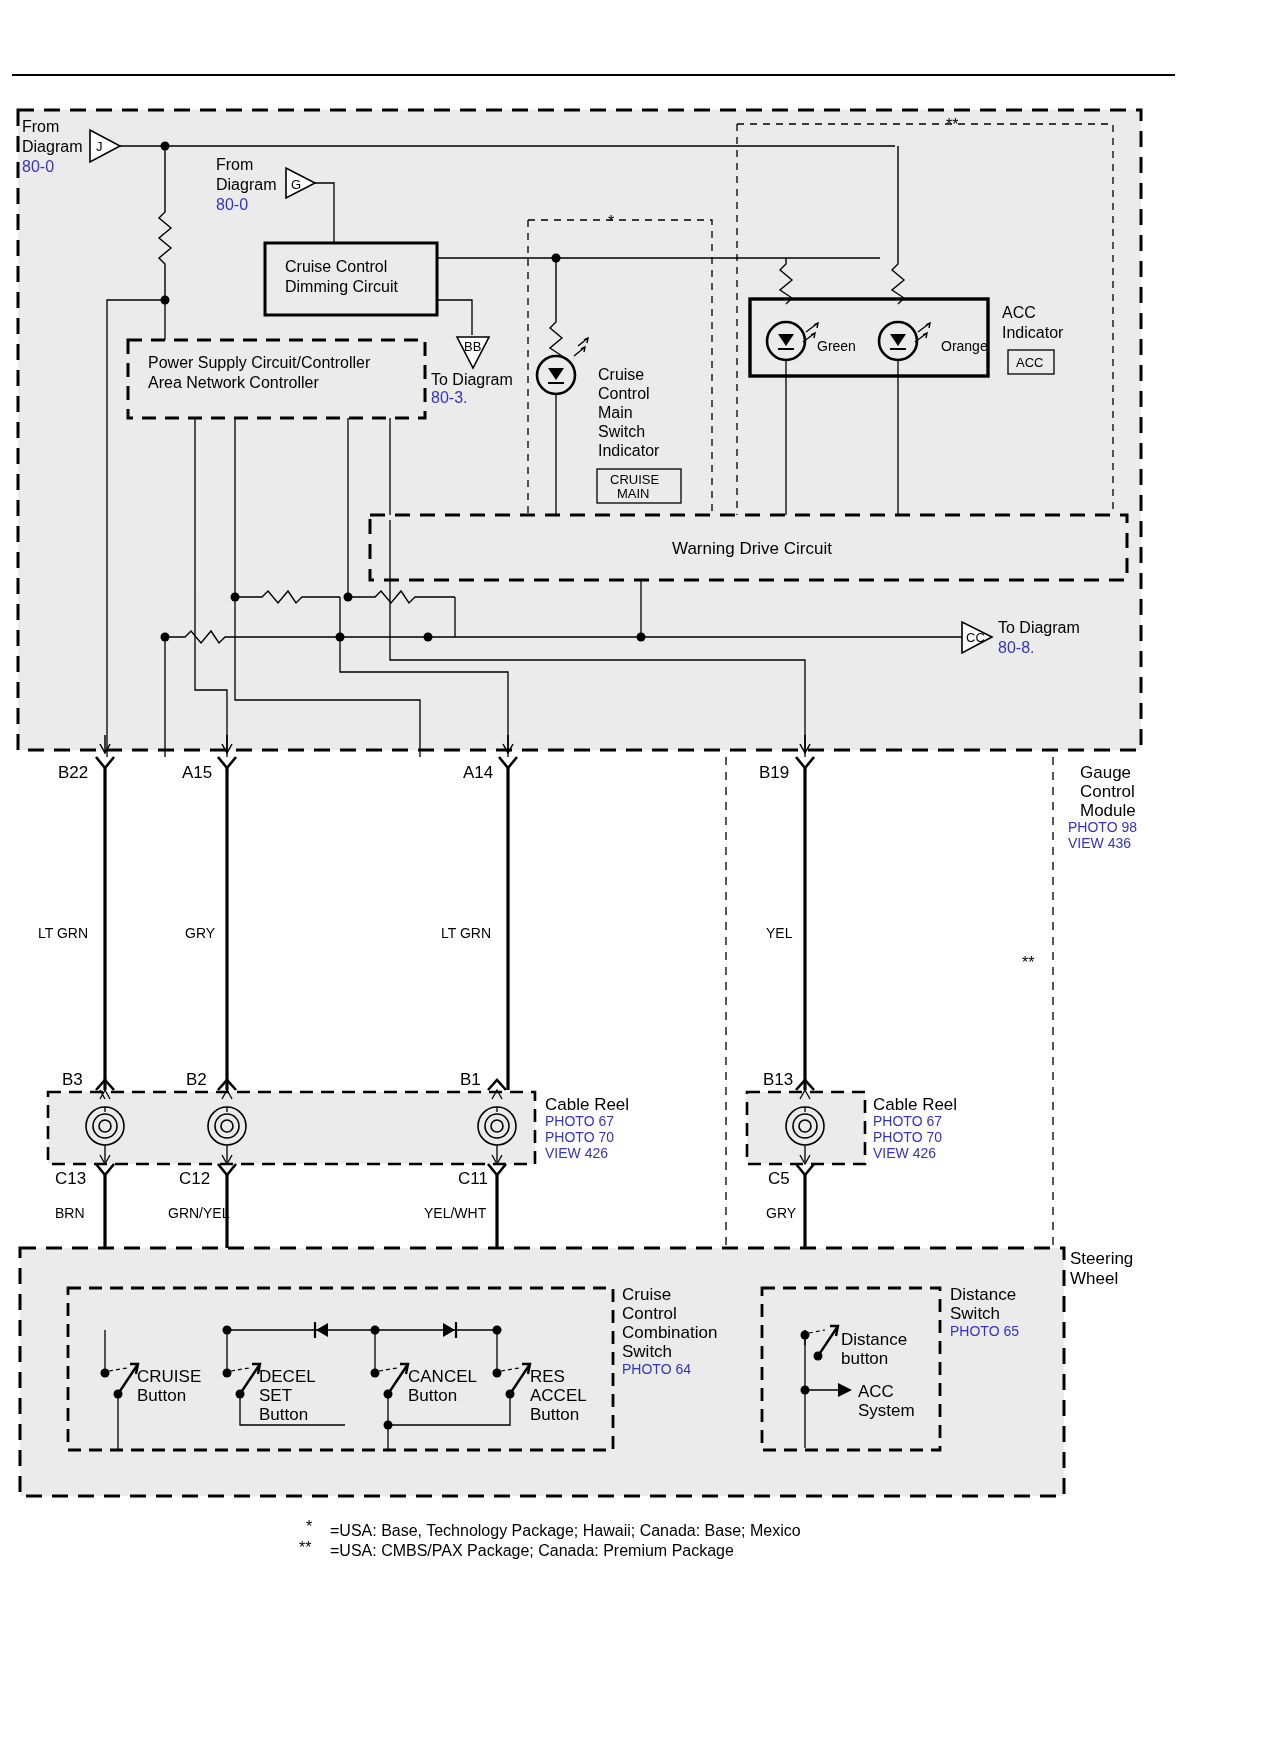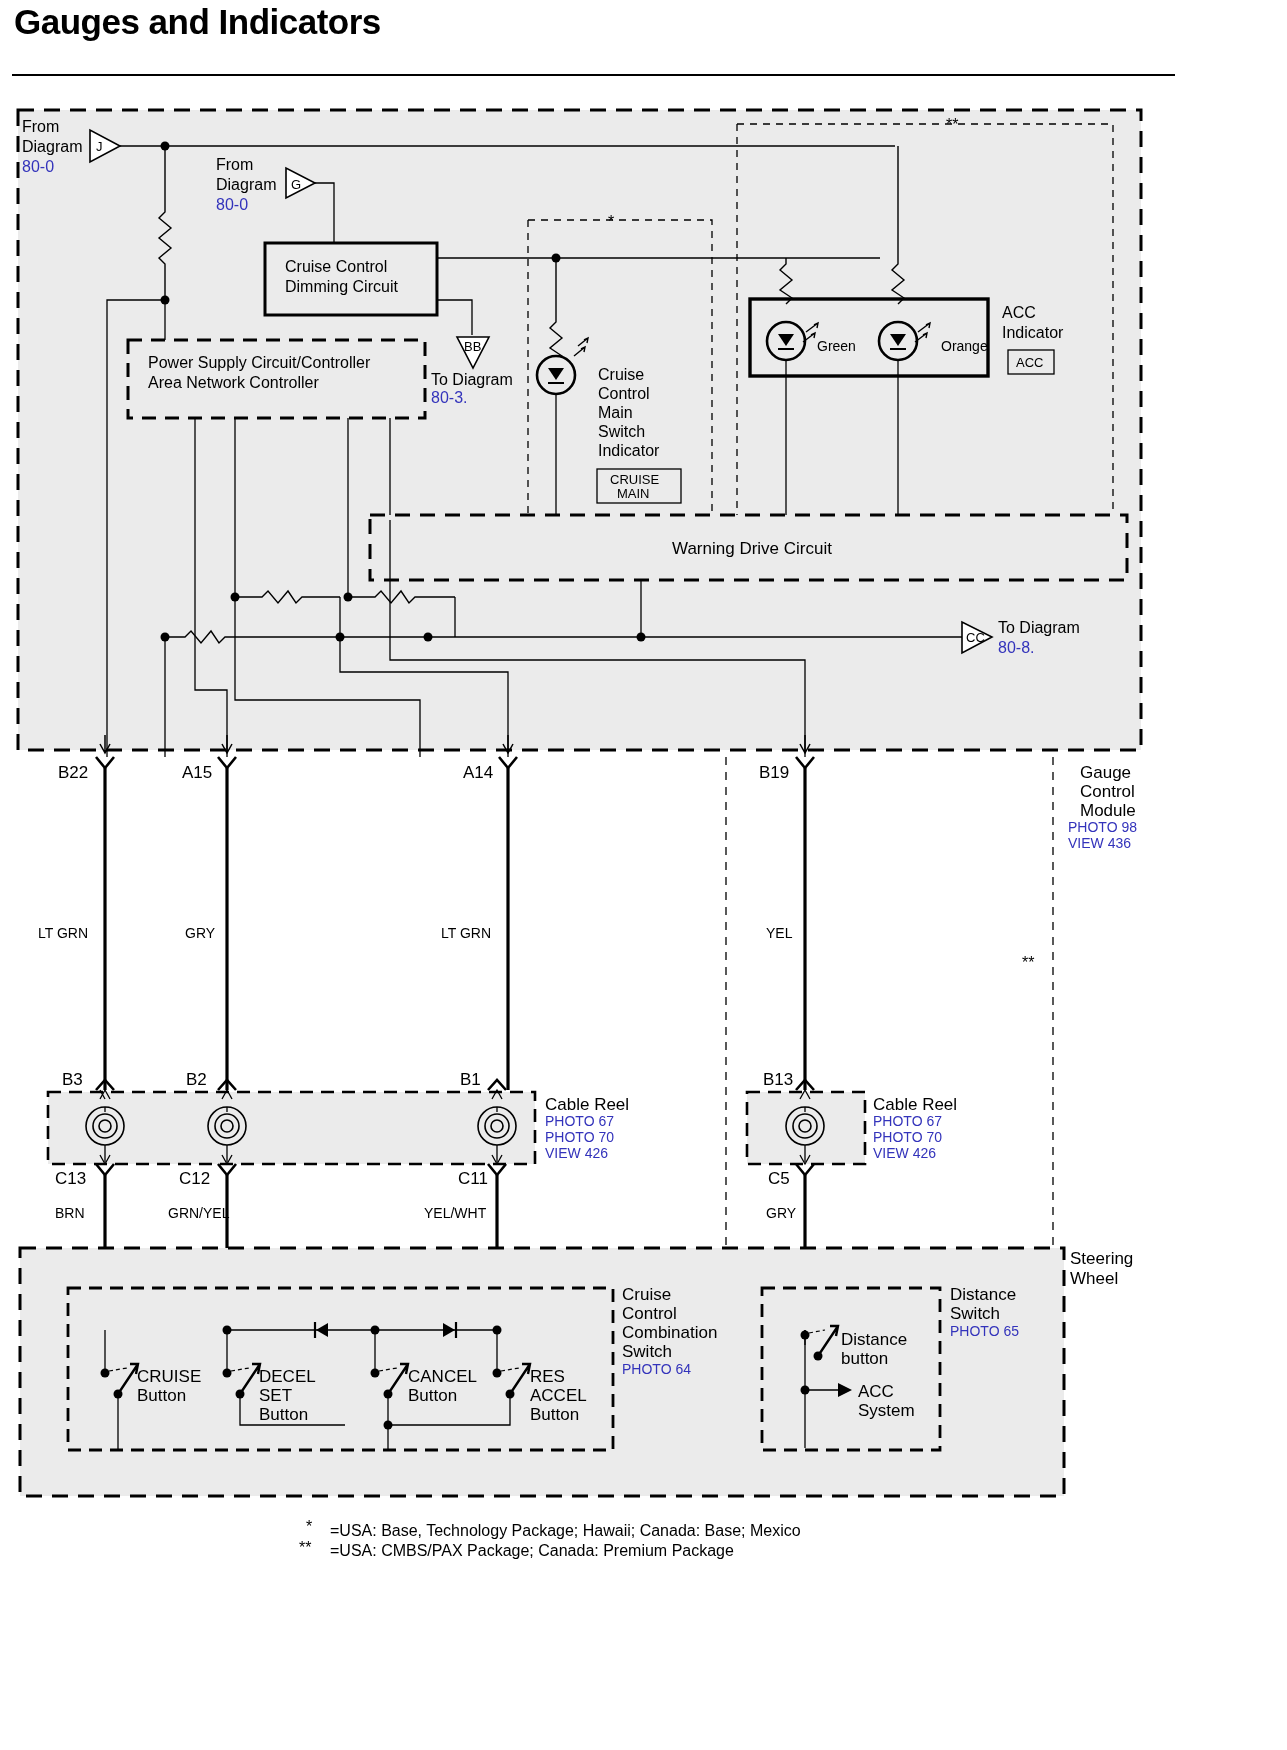--- a/index.html
+++ b/index.html
@@ -39,21 +39,20 @@
   .t17 { font-size: 17px; }
   .t16 { font-size: 16px; }
   .t14 { font-size: 14px; }
   .t13 { font-size: 13px; }
 </style>
 </head>
 <body>
 
 <div id="page">
 
-  <div id="page-title">Gauges and Indicators</div>
   <div class="title-rule"></div>
 
   <svg id="diagram" viewBox="0 0 1287 1750">
 
     <rect x="18" y="110" width="1123" height="640" fill="#ebebeb" stroke="none"></rect>
     <rect x="18" y="110" width="1123" height="640" fill="none" stroke="#000" stroke-width="3" stroke-dasharray="16,10"></rect>
 
     <path d="M 737 124 L 1113 124 L 1113 512" fill="none" stroke="#000" stroke-width="1.3" stroke-dasharray="7,6"></path>
     <path d="M 737 124 L 737 520" fill="none" stroke="#000" stroke-width="1.3" stroke-dasharray="7,6"></path>
     <text class="lbl t16" x="946" y="130">**</text>

